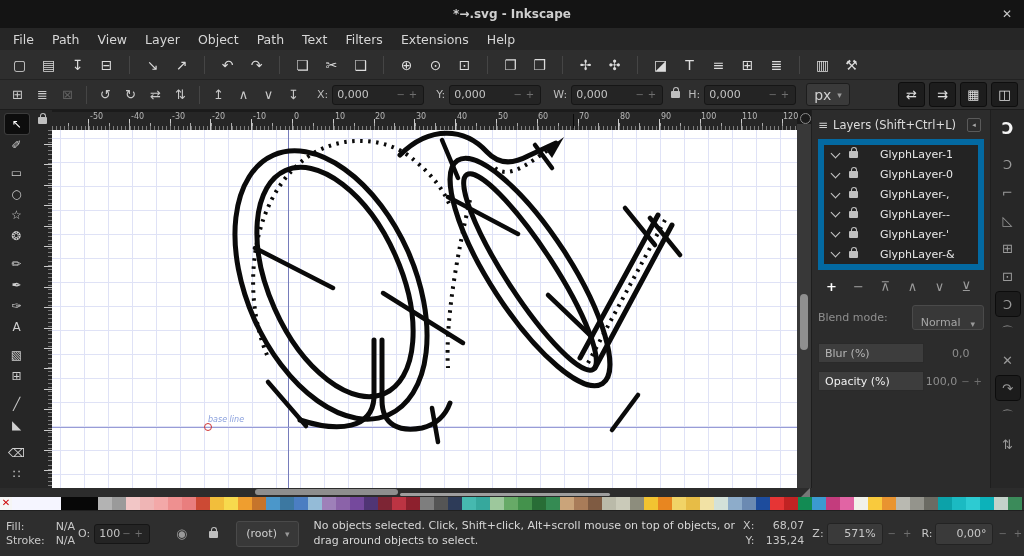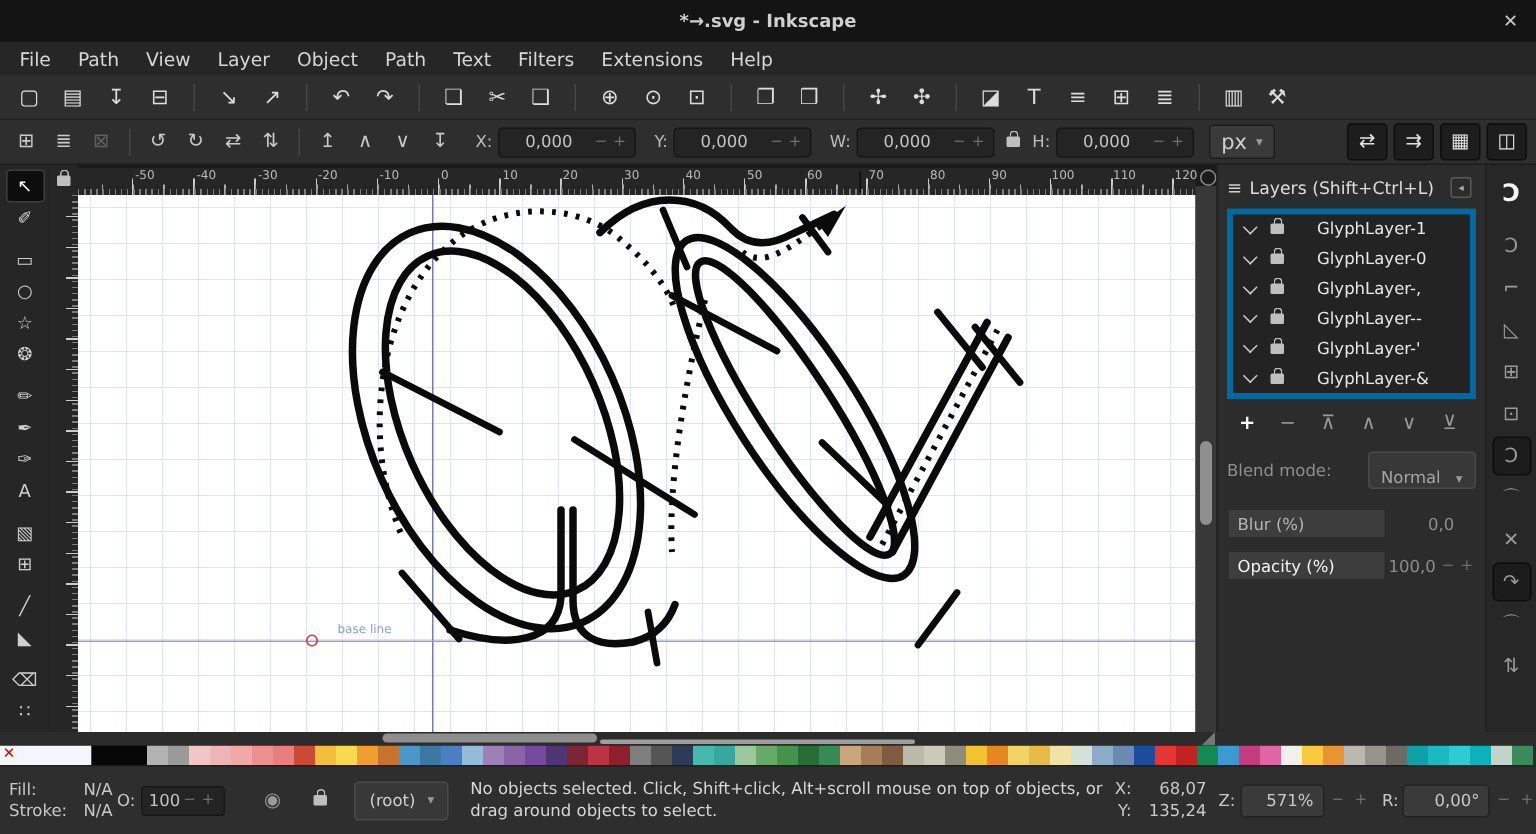--- a/index.html
+++ b/index.html
@@ -22,21 +22,21 @@
         font-size:14px;color:#dcdcdc;flex:none;}
   .sep{width:1px;height:18px;background:#454545;margin:0 5px;flex:none;}
   .optbar{position:absolute;left:0;top:80px;width:1024px;height:30px;background:#2e2e2e;
           display:flex;align-items:center;padding:0 6px;box-sizing:border-box;gap:4px;
           border-bottom:1px solid #1c1c1c;}
   .optbar .tbtn{font-size:13px;color:#c9c9c9;}
   .tbtn.disabled{color:#5f5f5f;}
   .fieldlbl{font-size:11px;color:#bdbdbd;margin-left:8px;}
   .entry{display:flex;align-items:center;background:#242424;border:1px solid #161616;
          border-radius:3px;height:20px;padding:0 4px;box-sizing:border-box;}
-  .entry .val{font-size:11px;color:#c3c3c3;flex:1;text-align:center;}
+  .entry .val{font-size:11px;color:#c3c3c3;flex:1;}
   .spin{font-size:10px;color:#6f6f6f;padding:0 2px;}
   .posentry{width:92px;}
   .unitbox{display:flex;align-items:center;background:#3a3a3a;border:1px solid #1d1d1d;
            border-radius:3px;height:21px;padding:0 7px;gap:6px;margin-left:6px;}
   .unitbox .val{font-size:14px;color:#d0d0d0;text-align:right;}
   .caret{font-size:9px;color:#9a9a9a;}
   .toggle4{width:25px;height:23px;background:#1d1d1d;border:1px solid #0e0e0e;border-radius:3px;
            display:flex;align-items:center;justify-content:center;font-size:13px;color:#e0e0e0;flex:none;}
   .grow{flex:1;}
   
@@ -73,42 +73,42 @@
     background-size:4px 100%,8px 100%;
     background-position:100% 0,100% 14px;
     background-repeat:no-repeat;}
   .page{position:absolute;left:52px;top:130px;width:745px;height:358px;background:#ffffff;
     background-image:
       linear-gradient(to right,#dfe2f6 1px,transparent 1px),
       linear-gradient(to bottom,#dfe2f6 1px,transparent 1px);
     background-size:24px 24px;background-position:8px 8px;overflow:hidden;}
   .vguide{position:absolute;left:236px;top:0;width:1px;height:358px;background:#767cbb;}
   .hguide{position:absolute;left:0;top:297px;width:745px;height:1px;background:#989cd6;}
-  .guidelabel{position:absolute;left:173px;top:285px;font-size:8px;color:#8aa0dd;}
+  .guidelabel{position:absolute;left:156px;top:285px;font-size:8px;color:#8aa0dd;font-style:italic;}
   .guideanchor{position:absolute;left:152px;top:293px;width:6px;height:6px;border:1.5px solid #cf3535;
                border-radius:50%;}
   .glyphsvg{position:absolute;left:0;top:0;}
   .cmsbtn{position:absolute;left:800px;top:113px;width:9px;height:9px;border:1.5px solid #8a8a8a;
           border-radius:50%;}
   .vscroll{position:absolute;left:797px;top:124px;width:14px;height:364px;background:#383838;}
   .vthumb{position:absolute;left:3px;top:170px;width:8px;height:56px;background:#8f8f8f;border-radius:4px;}
   .hscroll-row{position:absolute;left:0px;top:488px;width:1024px;height:9px;background:#2c2c2c;}
   .hthumb{position:absolute;left:255px;top:1px;width:143px;height:6px;background:#8e8e8e;border-radius:3px;}
   .pthumb{position:absolute;left:400px;top:5px;width:210px;height:3px;background:#9e9e9e;border-radius:2px;}
   .grip{position:absolute;left:801px;top:0px;width:0;height:0;border-left:9px solid transparent;
         border-bottom:9px solid #777;}
   
   .dock{position:absolute;left:811px;top:110px;width:179px;height:378px;background:#2c2c2c;
         border-left:1px solid #1e1e1e;box-sizing:border-box;padding:5px 6px 0 6px;}
   .dock-title{display:flex;align-items:center;gap:5px;height:20px;}
   .dock-title .ham{font-size:12px;color:#cfcfcf;}
   .dock-title .ttl{font-size:11.5px;color:#dddddd;flex:1;white-space:nowrap;}
   .minibtn{width:12px;height:12px;border:1px solid #5a5a5a;border-radius:2px;font-size:7px;
            color:#aaaaaa;display:flex;align-items:center;justify-content:center;flex:none;margin-left:6px;}
-  .layerlist{margin-top:4px;background:#232323;border:4px solid #0369a1;height:119px;
+  .layerlist{margin-top:4px;background:#232323;border:6px solid #0369a1;height:119px;
              display:flex;flex-direction:column;}
   .lrow{flex:1;display:flex;align-items:center;gap:10px;padding-left:8px;}
   .chev{width:6px;height:6px;border-right:1.6px solid #c9c9c9;border-bottom:1.6px solid #c9c9c9;
         transform:rotate(45deg);flex:none;margin-top:-3px;}
   .lname{font-size:11px;color:#e8e8e8;margin-left:12px;}
   .ltools{display:flex;align-items:center;margin-top:6px;height:20px;}
   .ltool{width:27px;text-align:center;font-size:13px;color:#9a9a9a;}
   .ltool.bright{color:#ffffff;font-weight:bold;}
   .blendrow{display:flex;align-items:center;margin-top:9px;}
   .blendlbl{font-size:11px;color:#8f8f8f;flex:1;}

